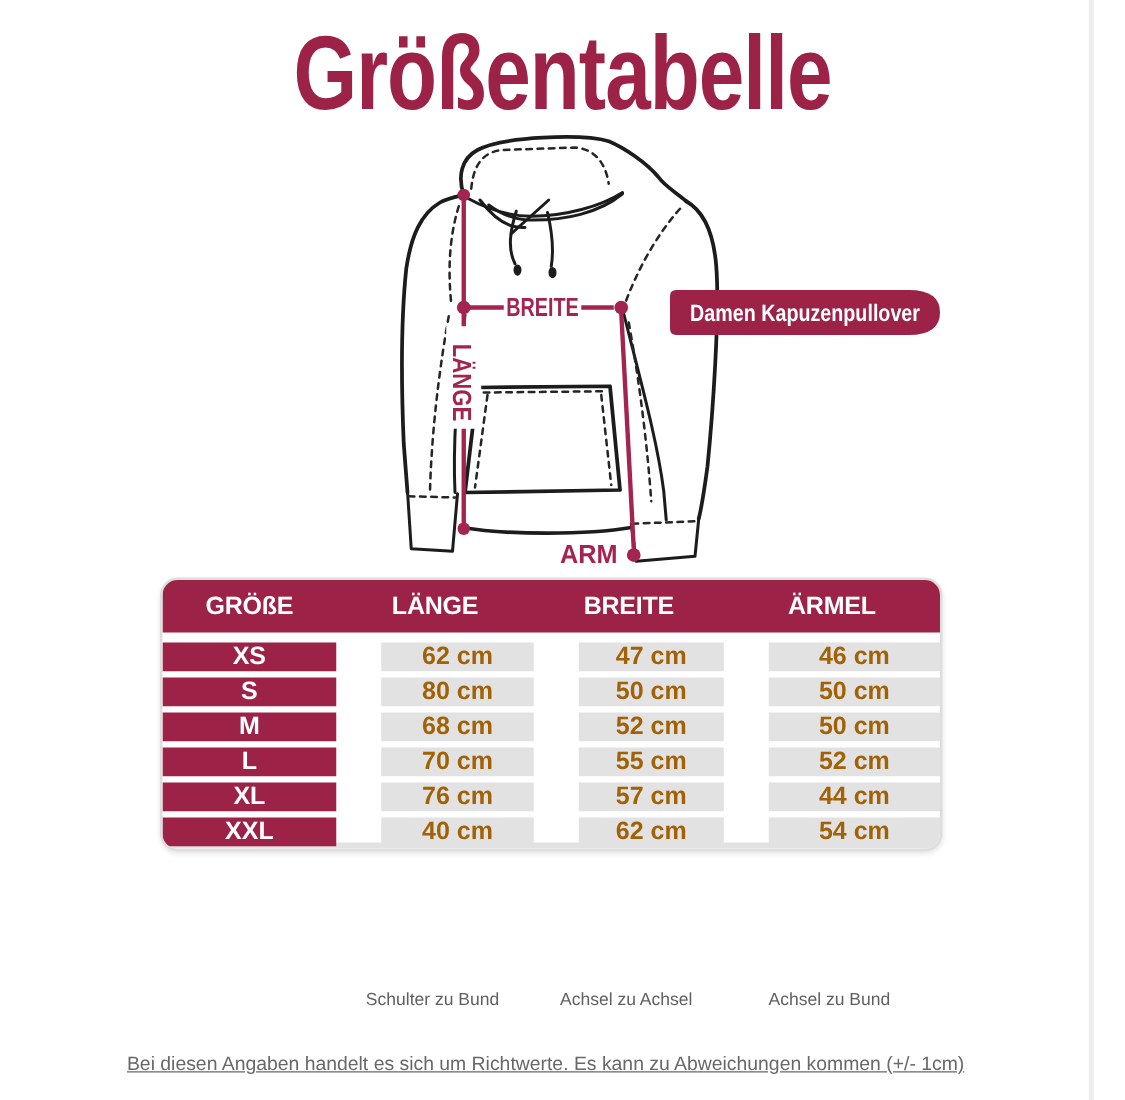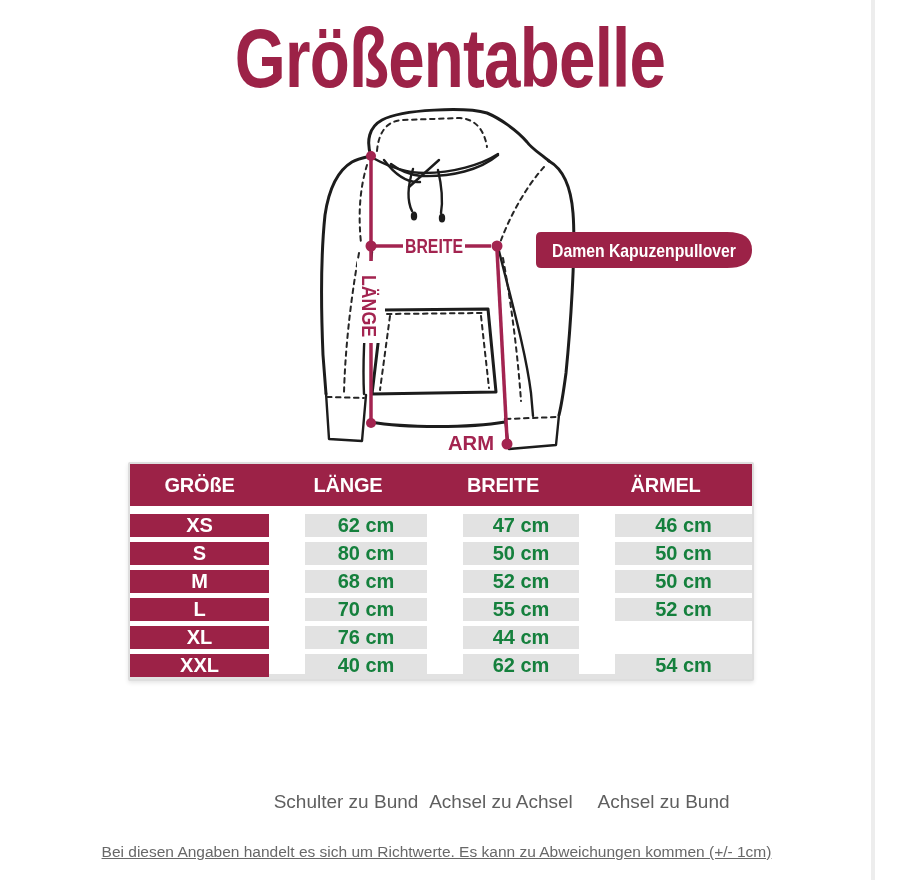--- a/index.html
+++ b/index.html
@@ -24,45 +24,45 @@
   .thin{fill:none;stroke:#1c1c1c;stroke-width:2.4;stroke-linecap:round;stroke-linejoin:round;}
   .dashed{fill:none;stroke:#252525;stroke-width:2;stroke-dasharray:4.5,4.5;stroke-linecap:round;}
   .measure{fill:none;stroke:#a32450;stroke-width:3.5;}
   .mdot{fill:#a32450;}
   .mlabel{fill:#a32450;font-weight:bold;font-size:21px;font-family:"Liberation Sans",sans-serif;}
   .badge-bg{fill:#9c2247;}
   .badge-text{fill:#ffffff;font-weight:bold;font-size:19px;font-family:"Liberation Sans",sans-serif;}
   
   .size-table{
     position:absolute;top:462px;left:128px;width:626px;box-sizing:border-box;
-    border:2px solid #dedede;border-radius:2px;overflow:hidden;
+    border:2px solid #dedede;border-radius:14px;overflow:hidden;
     background:#ffffff;box-shadow:0 2px 4px rgba(0,0,0,.10);
   }
   .thead,.trow,.legend-row{
     display:grid;grid-template-columns:139px 158px 152px 173px;
   }
   .thead{height:42px;background:#9c2247;}
   .thead .hcell{
     display:flex;align-items:center;justify-content:center;
     color:#ffffff;font-weight:bold;font-size:20px;letter-spacing:-0.2px;
   }
   .trow{height:20px;margin-top:8px;}
   .trow .cell{display:flex;align-items:center;justify-content:center;
     font-weight:bold;font-size:20px;}
   .c-size{background:#9c2247;color:#ffffff;position:relative;}
-  .c-val{background:#e2e2e2;color:#15803d;margin-left:36px;}
+  .c-val{background:#e2e2e2;color:#a16207;margin-left:36px;}
   .trow:first-of-type .c-size::before{
     content:"";position:absolute;left:0;top:-8px;width:100%;height:8px;background:#9c2247;
   }
   .bottom-strip{height:5px;background:#e2e2e2;}
   
   .legend-row{position:absolute;top:791px;left:128px;width:622px;}
   .legend-row .lcell{
     display:flex;align-items:center;justify-content:center;
-    color:#5f5f5f;font-size:19px;font-weight:normal;
+    color:#5f5f5f;font-size:14px;font-weight:normal;
   }
   
   .disclaimer{
     position:absolute;top:843px;left:0;width:873px;
     text-align:center;color:#686868;font-size:15.5px;text-decoration:underline;
   }
   .page-edge-line{
     position:absolute;top:0;left:871px;width:4px;height:880px;background:#ededed;
   }
 </style>
@@ -160,20 +160,21 @@
   </div>
   <div class="trow">
     <div class="cell c-size">L</div>
     <div class="cell c-val">70 cm</div>
     <div class="cell c-val">55 cm</div>
     <div class="cell c-val">52 cm</div>
   </div>
   <div class="trow">
     <div class="cell c-size">XL</div>
     <div class="cell c-val">76 cm</div>
+    <div class="cell c-val">57 cm</div>
     <div class="cell c-val">44 cm</div>
   </div>
   <div class="trow">
     <div class="cell c-size">XXL</div>
     <div class="cell c-val">40 cm</div>
     <div class="cell c-val">62 cm</div>
     <div class="cell c-val">54 cm</div>
   </div>
   <div class="bottom-strip"></div>
 </div>

